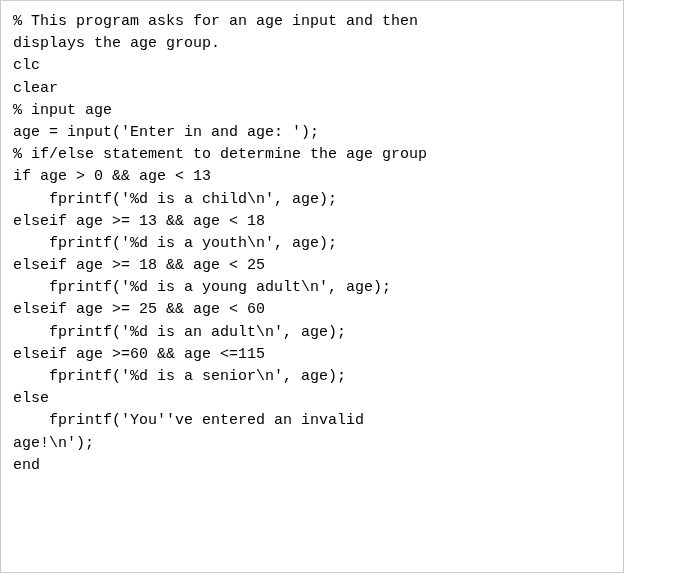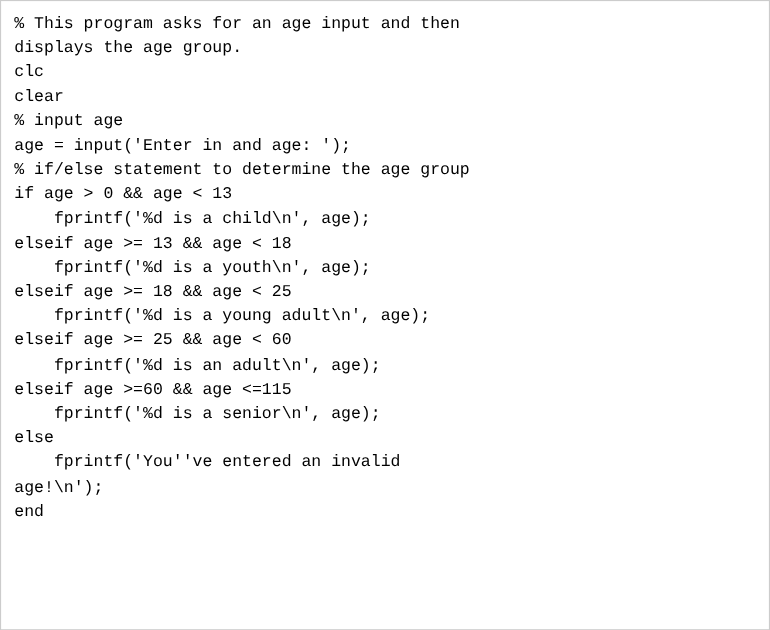--- a/index.html
+++ b/index.html
@@ -10,21 +10,21 @@
 
     body {
       background: #ffffff;
       font-family: 'Courier New', Courier, monospace;
       font-size: 15px;
       line-height: 1.45;
       color: #000000;
     }
 
     .code-container {
-      width: 700px;
+      width: 624px;
       min-height: 573px;
       background: #ffffff;
       padding: 10px 12px;
       border: 1px solid #cccccc;
     }
 
     .code-block {
       white-space: pre;
       font-family: 'Courier New', Courier, monospace;
       font-size: 15px;

